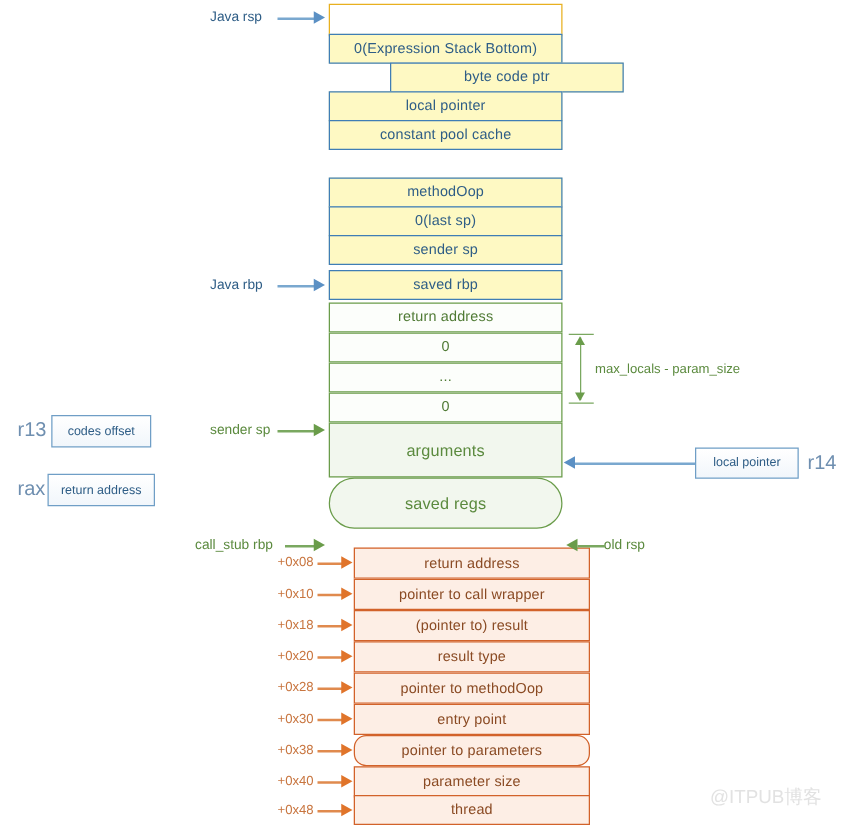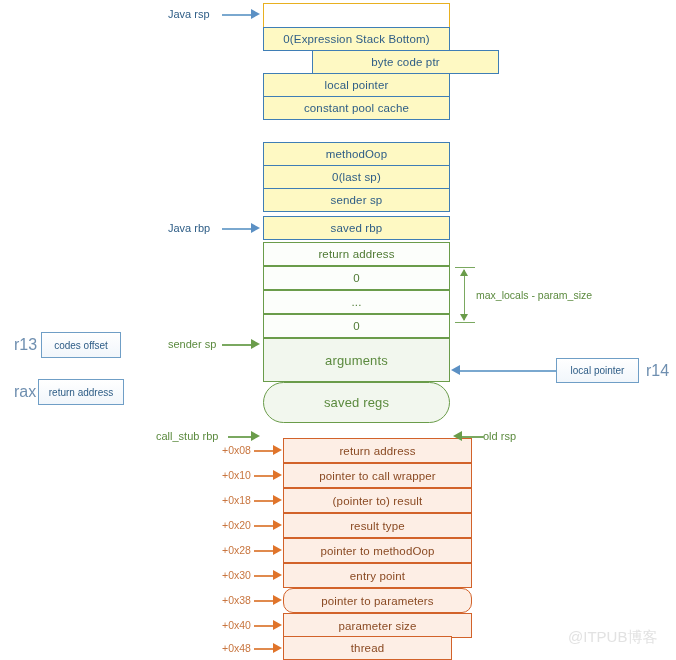--- a/index.html
+++ b/index.html
@@ -175,21 +175,21 @@
   <div class="cell cell-greenfill" style="left:263px; top:382px; width:187px; height:41px;border-radius:23px;">saved regs</div>
 
   <div class="cell cell-orange" style="left:283px; top:438px; width:189px; height:25px;">return address</div>
   <div class="cell cell-orange" style="left:283px; top:488px; width:189px; height:25px;">(pointer to) result</div>
   <div class="cell cell-orange" style="left:283px; top:463px; width:189px; height:25px;">pointer to call wrapper</div>
   <div class="cell cell-orange" style="left:283px; top:513px; width:189px; height:25px;">result type</div>
   <div class="cell cell-orange" style="left:283px; top:538px; width:189px; height:25px;">pointer to methodOop</div>
   <div class="cell cell-orange" style="left:283px; top:563px; width:189px; height:25px;">entry point</div>
   <div class="cell cell-orange" style="left:283px; top:588px; width:189px; height:25px;border-radius:10px;">pointer to parameters</div>
   <div class="cell cell-orange" style="left:283px; top:613px; width:189px; height:25px;">parameter size</div>
-  <div class="cell cell-orange" style="left:283px; top:636px; width:169px; height:24px;">thread</div>
+  <div class="cell cell-orange" style="left:283px; top:636px; width:189px; height:24px;">thread</div>
 
   <div class="offset-label" style="left:222px; top:444px;">+0x08</div>
   <div class="aline aline-orange" style="left:254px; top:450px; width:22px;"></div>
   <div class="ahead ahead-r-orange" style="left:273px; top:445px;"></div>
 
   <div class="offset-label" style="left:222px; top:469px;">+0x10</div>
   <div class="aline aline-orange" style="left:254px; top:475px; width:22px;"></div>
   <div class="ahead ahead-r-orange" style="left:273px; top:470px;"></div>
 
   <div class="offset-label" style="left:222px; top:494px;">+0x18</div>

